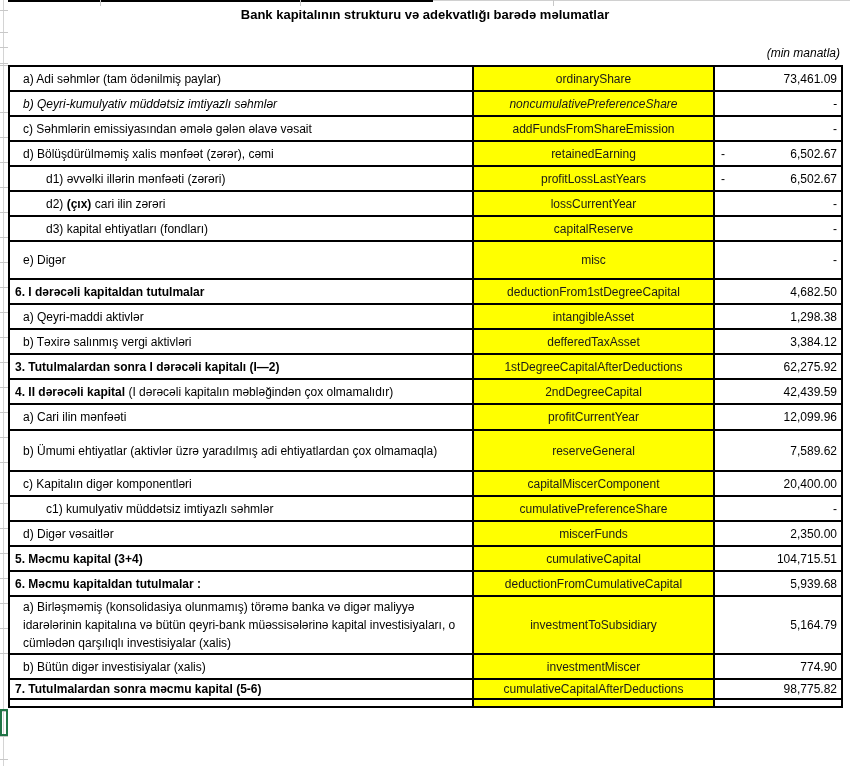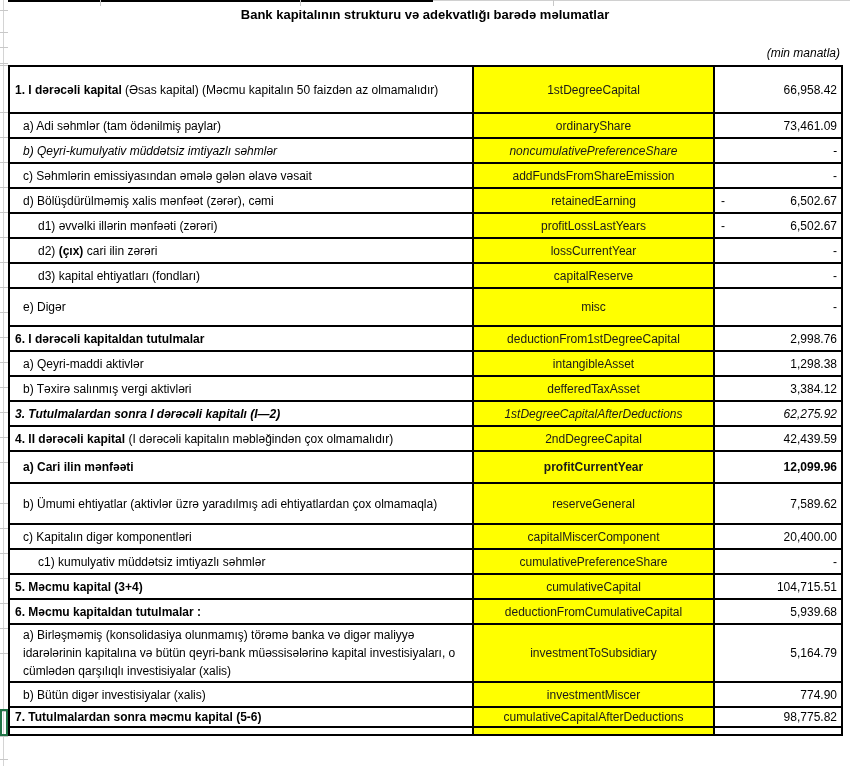--- a/index.html
+++ b/index.html
@@ -24,21 +24,21 @@
   
   table.cap{
     position:absolute;left:8px;top:65px;border-collapse:collapse;table-layout:fixed;
     width:833px;
   }
   td{border:2px solid #000;padding:0 4px;font-size:12px;line-height:18px;
      vertical-align:middle;box-sizing:border-box;overflow:hidden;}
   td.desc{width:464px;color:#000;}
   td.desc.ind0{padding-left:5px;}
   td.desc.ind1{padding-left:13px;}
-  td.desc.ind2{padding-left:28px;}
+  td.desc.ind2{padding-left:36px;}
   td.desc .b{font-weight:bold;}
   td.code{width:241px;background:#FFFF00;text-align:center;color:#1a1a1a;}
   td.val{width:128px;}
   .vwrap{display:flex;justify-content:space-between;align-items:center;}
   .negsign{padding-left:2px;}
   .num{margin-left:auto;text-align:right;}
   
   .sel-green{
     position:absolute;left:0px;top:709px;width:8px;height:27px;
     border:2px solid #217346;box-sizing:border-box;background:transparent;
@@ -85,29 +85,20 @@
     <div class="gutline" style="top: 603px;"></div>
     <div class="gutline" style="top: 628px;"></div>
     <div class="gutline" style="top: 653px;"></div>
     <div class="gutline" style="top: 711px;"></div>
     <div class="gutline" style="top: 736px;"></div>
     <div class="gutline" style="top: 759px;"></div>
   </div>
 
 <table class="cap">
   <tbody>
-      <tr style="height: 47px;">
-        <td class="desc ind0"><span class="b">1. I dərəcəli kapital </span><span>(Əsas kapital) (Məcmu kapitalın 50 faizdən  az olmamalıdır)</span></td>
-        <td class="code"><span>1stDegreeCapital</span></td>
-        <td class="val">
-          <div class="vwrap">
-            <span class="num">66,958.42</span>
-          </div>
-        </td>
-      </tr>
       <tr style="height: 25px;">
         <td class="desc ind1"><span>a) Adi səhmlər (tam ödənilmiş paylar)</span></td>
         <td class="code"><span>ordinaryShare</span></td>
         <td class="val">
           <div class="vwrap">
             <span class="num">73,461.09</span>
           </div>
         </td>
       </tr>
       <tr style="height: 25px; font-style: italic;">
@@ -173,21 +164,21 @@
           <div class="vwrap">
             <span class="num">-</span>
           </div>
         </td>
       </tr>
       <tr style="height: 25px;">
         <td class="desc ind0"><span class="b">6. I dərəcəli kapitaldan  tutulmalar</span></td>
         <td class="code"><span>deductionFrom1stDegreeCapital</span></td>
         <td class="val">
           <div class="vwrap">
-            <span class="num">2,998.76</span>
+            <span class="num">4,682.50</span>
           </div>
         </td>
       </tr>
       <tr style="height: 25px;">
         <td class="desc ind1"><span>a) Qeyri-maddi aktivlər</span></td>
         <td class="code"><span>intangibleAsset</span></td>
         <td class="val">
           <div class="vwrap">
             <span class="num">1,298.38</span>
           </div>
@@ -195,39 +186,39 @@
       </tr>
       <tr style="height: 25px;">
         <td class="desc ind1"><span>b) Təxirə salınmış vergi aktivləri</span></td>
         <td class="code"><span>defferedTaxAsset</span></td>
         <td class="val">
           <div class="vwrap">
             <span class="num">3,384.12</span>
           </div>
         </td>
       </tr>
-      <tr style="height: 25px; font-style: italic;">
+      <tr style="height: 25px;">
         <td class="desc ind0"><span class="b">3. Tutulmalardan  sonra I dərəcəli kapitalı (I—2)</span></td>
         <td class="code"><span>1stDegreeCapitalAfterDeductions</span></td>
         <td class="val">
           <div class="vwrap">
             <span class="num">62,275.92</span>
           </div>
         </td>
       </tr>
       <tr style="height: 25px;">
         <td class="desc ind0"><span class="b">4. II dərəcəli  kapital </span><span>(I dərəcəli  kapitalın  məbləğindən çox olmamalıdır)</span></td>
         <td class="code"><span>2ndDegreeCapital</span></td>
         <td class="val">
           <div class="vwrap">
             <span class="num">42,439.59</span>
           </div>
         </td>
       </tr>
-      <tr style="height: 32px; font-weight: bold;">
+      <tr style="height: 26px;">
         <td class="desc ind1"><span>a) Cari ilin mənfəəti</span></td>
         <td class="code"><span>profitCurrentYear</span></td>
         <td class="val">
           <div class="vwrap">
             <span class="num">12,099.96</span>
           </div>
         </td>
       </tr>
       <tr style="height: 41px;">
         <td class="desc ind1"><span>b) Ümumi ehtiyatlar (aktivlər üzrə yaradılmış adi ehtiyatlardan çox olmamaqla)</span></td>
@@ -250,20 +241,29 @@
       <tr style="height: 25px;">
         <td class="desc ind2"><span>c1) kumulyativ müddətsiz imtiyazlı səhmlər</span></td>
         <td class="code"><span>cumulativePreferenceShare</span></td>
         <td class="val">
           <div class="vwrap">
             <span class="num">-</span>
           </div>
         </td>
       </tr>
       <tr style="height: 25px;">
+        <td class="desc ind1"><span>d) Digər vəsaitlər</span></td>
+        <td class="code"><span>miscerFunds</span></td>
+        <td class="val">
+          <div class="vwrap">
+            <span class="num">2,350.00</span>
+          </div>
+        </td>
+      </tr>
+      <tr style="height: 25px;">
         <td class="desc ind0"><span class="b">5. Məcmu kapital (3+4)</span></td>
         <td class="code"><span>cumulativeCapital</span></td>
         <td class="val">
           <div class="vwrap">
             <span class="num">104,715.51</span>
           </div>
         </td>
       </tr>
       <tr style="height: 25px;">
         <td class="desc ind0"><span class="b">6. Məcmu kapitaldan tutulmalar :</span></td>

